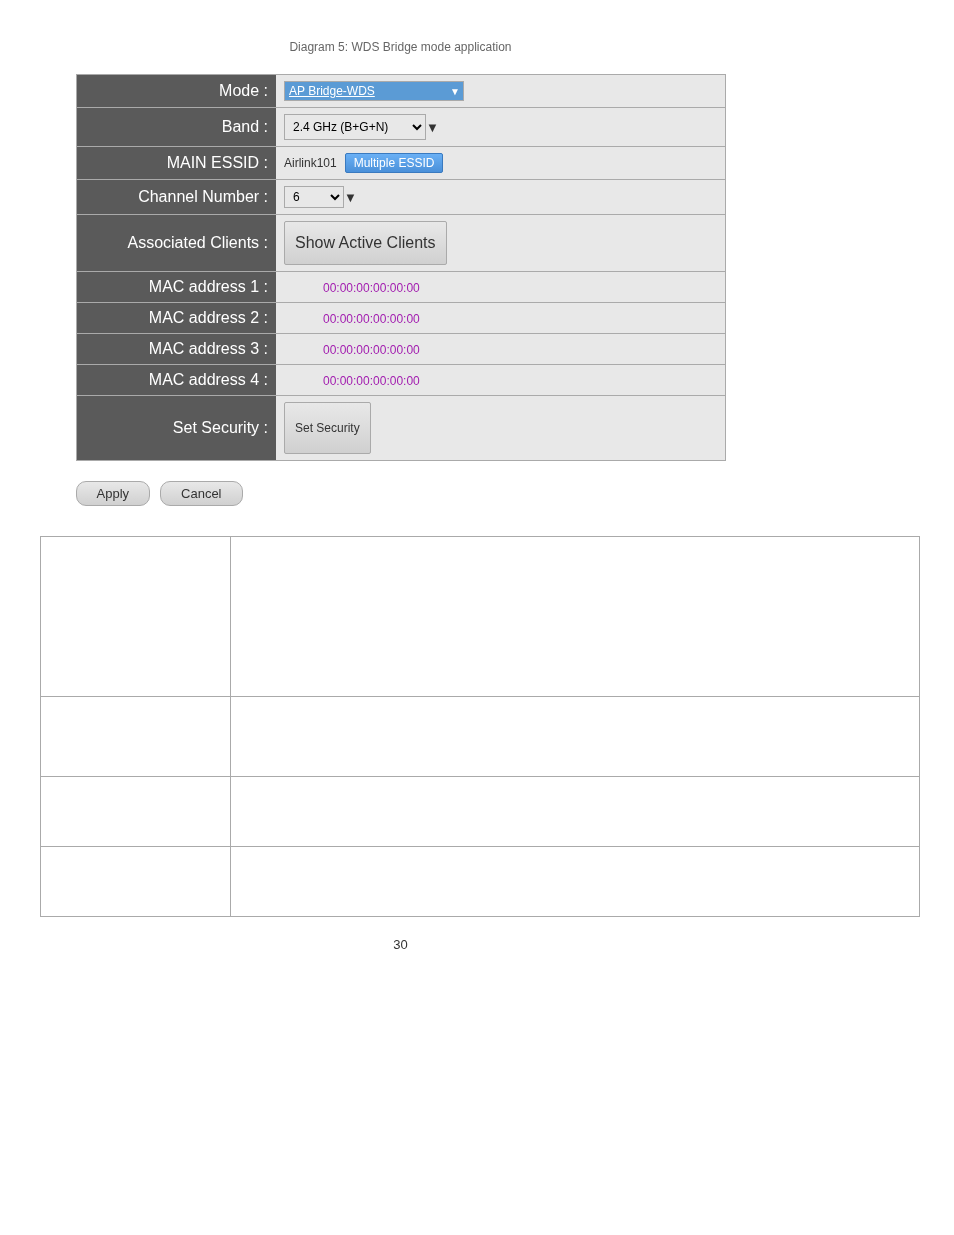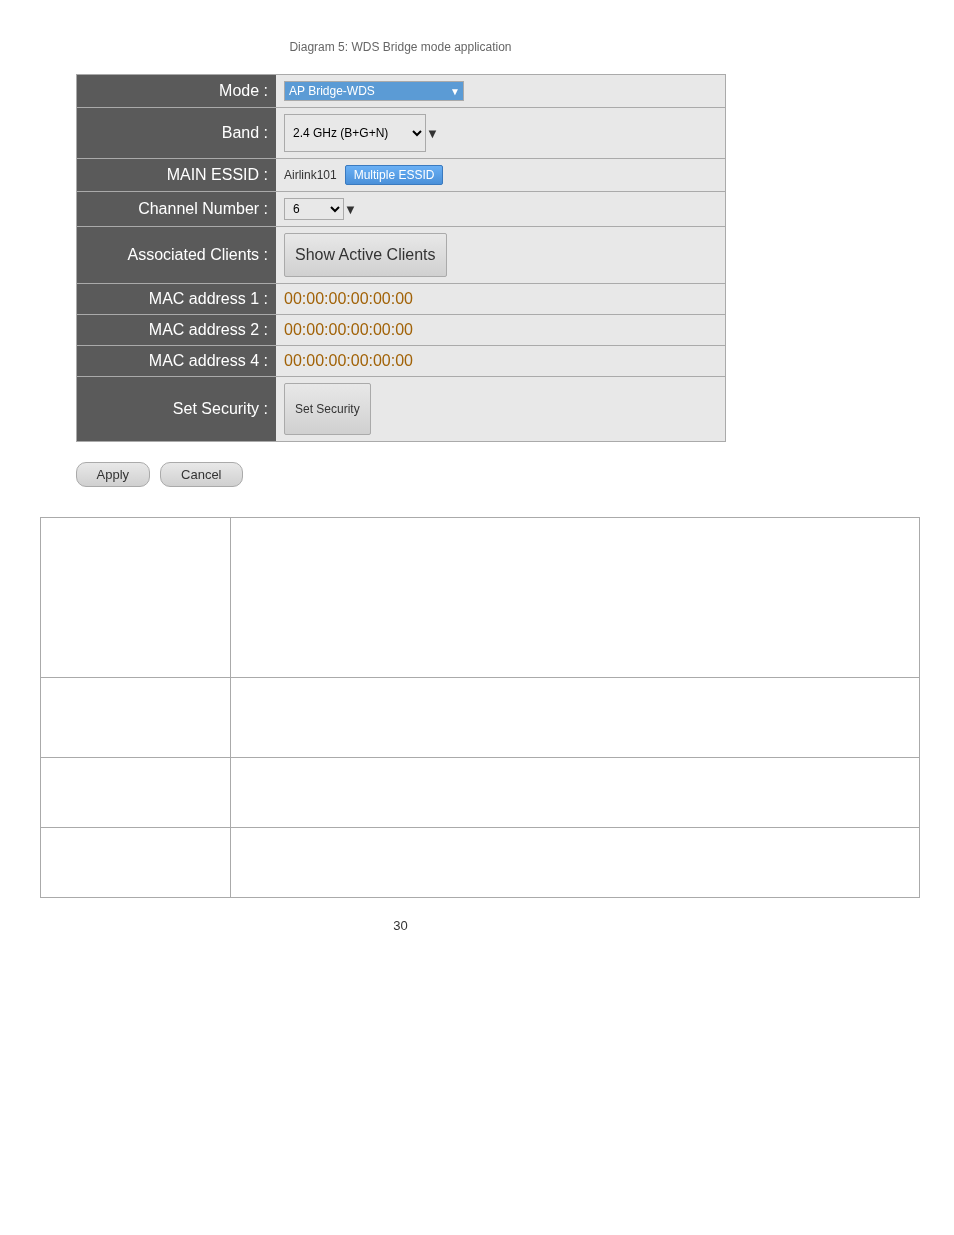--- a/index.html
+++ b/index.html
@@ -62,20 +62,21 @@
       background-color: #5b9bd5;
       color: #ffffff;
       border: 1px solid #aaa;
       padding: 2px 20px 2px 4px;
       font-size: 12px;
       width: 180px;
       appearance: none;
       -webkit-appearance: none;
       cursor: pointer;
       position: relative;
+      text-decoration: underline;
     }
 
     .select-wrapper {
       display: inline-flex;
       align-items: center;
       position: relative;
     }
 
     .select-wrapper select {
       padding-right: 20px;
@@ -85,21 +86,21 @@
       position: absolute;
       right: 4px;
       pointer-events: none;
       color: #fff;
       font-size: 10px;
     }
 
     .band-select {
       background-color: #e8e8e8;
       border: 1px solid #aaa;
-      padding: 10px 4px;
+      padding: 4px 4px;
       font-size: 12px;
       cursor: pointer;
     }
 
     .essid-row {
       display: flex;
       align-items: center;
       gap: 8px;
     }
 
@@ -131,23 +132,24 @@
       border: 1px solid #aaa;
       padding: 12px 10px;
       font-size: 16px;
       cursor: pointer;
       border-radius: 2px;
     }
 
     .mac-input {
       background: transparent;
       border: none;
-      font-size: 16px;
-      color: #a16207;
+      font-size: 12px;
+      color: #a21caf;
       width: 160px;
+      margin-left: 39px;
     }
 
     .set-security-btn {
       background: linear-gradient(to bottom, #e8e8e8, #d0d0d0);
       color: #333;
       border: 1px solid #aaa;
       padding: 18px 10px;
       font-size: 12px;
       cursor: pointer;
       border-radius: 2px;
@@ -293,20 +295,26 @@
         <input class="mac-input" type="text" value="00:00:00:00:00:00" style="">
       </td>
     </tr>
     <tr>
       <td class="label-cell">MAC address 2 :</td>
       <td class="value-cell">
         <input class="mac-input" type="text" value="00:00:00:00:00:00" style="">
       </td>
     </tr>
     <tr>
+      <td class="label-cell">MAC address 3 :</td>
+      <td class="value-cell">
+        <input class="mac-input" type="text" value="00:00:00:00:00:00" style="">
+      </td>
+    </tr>
+    <tr>
       <td class="label-cell">MAC address 4 :</td>
       <td class="value-cell">
         <input class="mac-input" type="text" value="00:00:00:00:00:00" style="">
       </td>
     </tr>
     <tr>
       <td class="label-cell">Set Security :</td>
       <td class="value-cell">
         <button class="set-security-btn">Set Security</button>
       </td>

